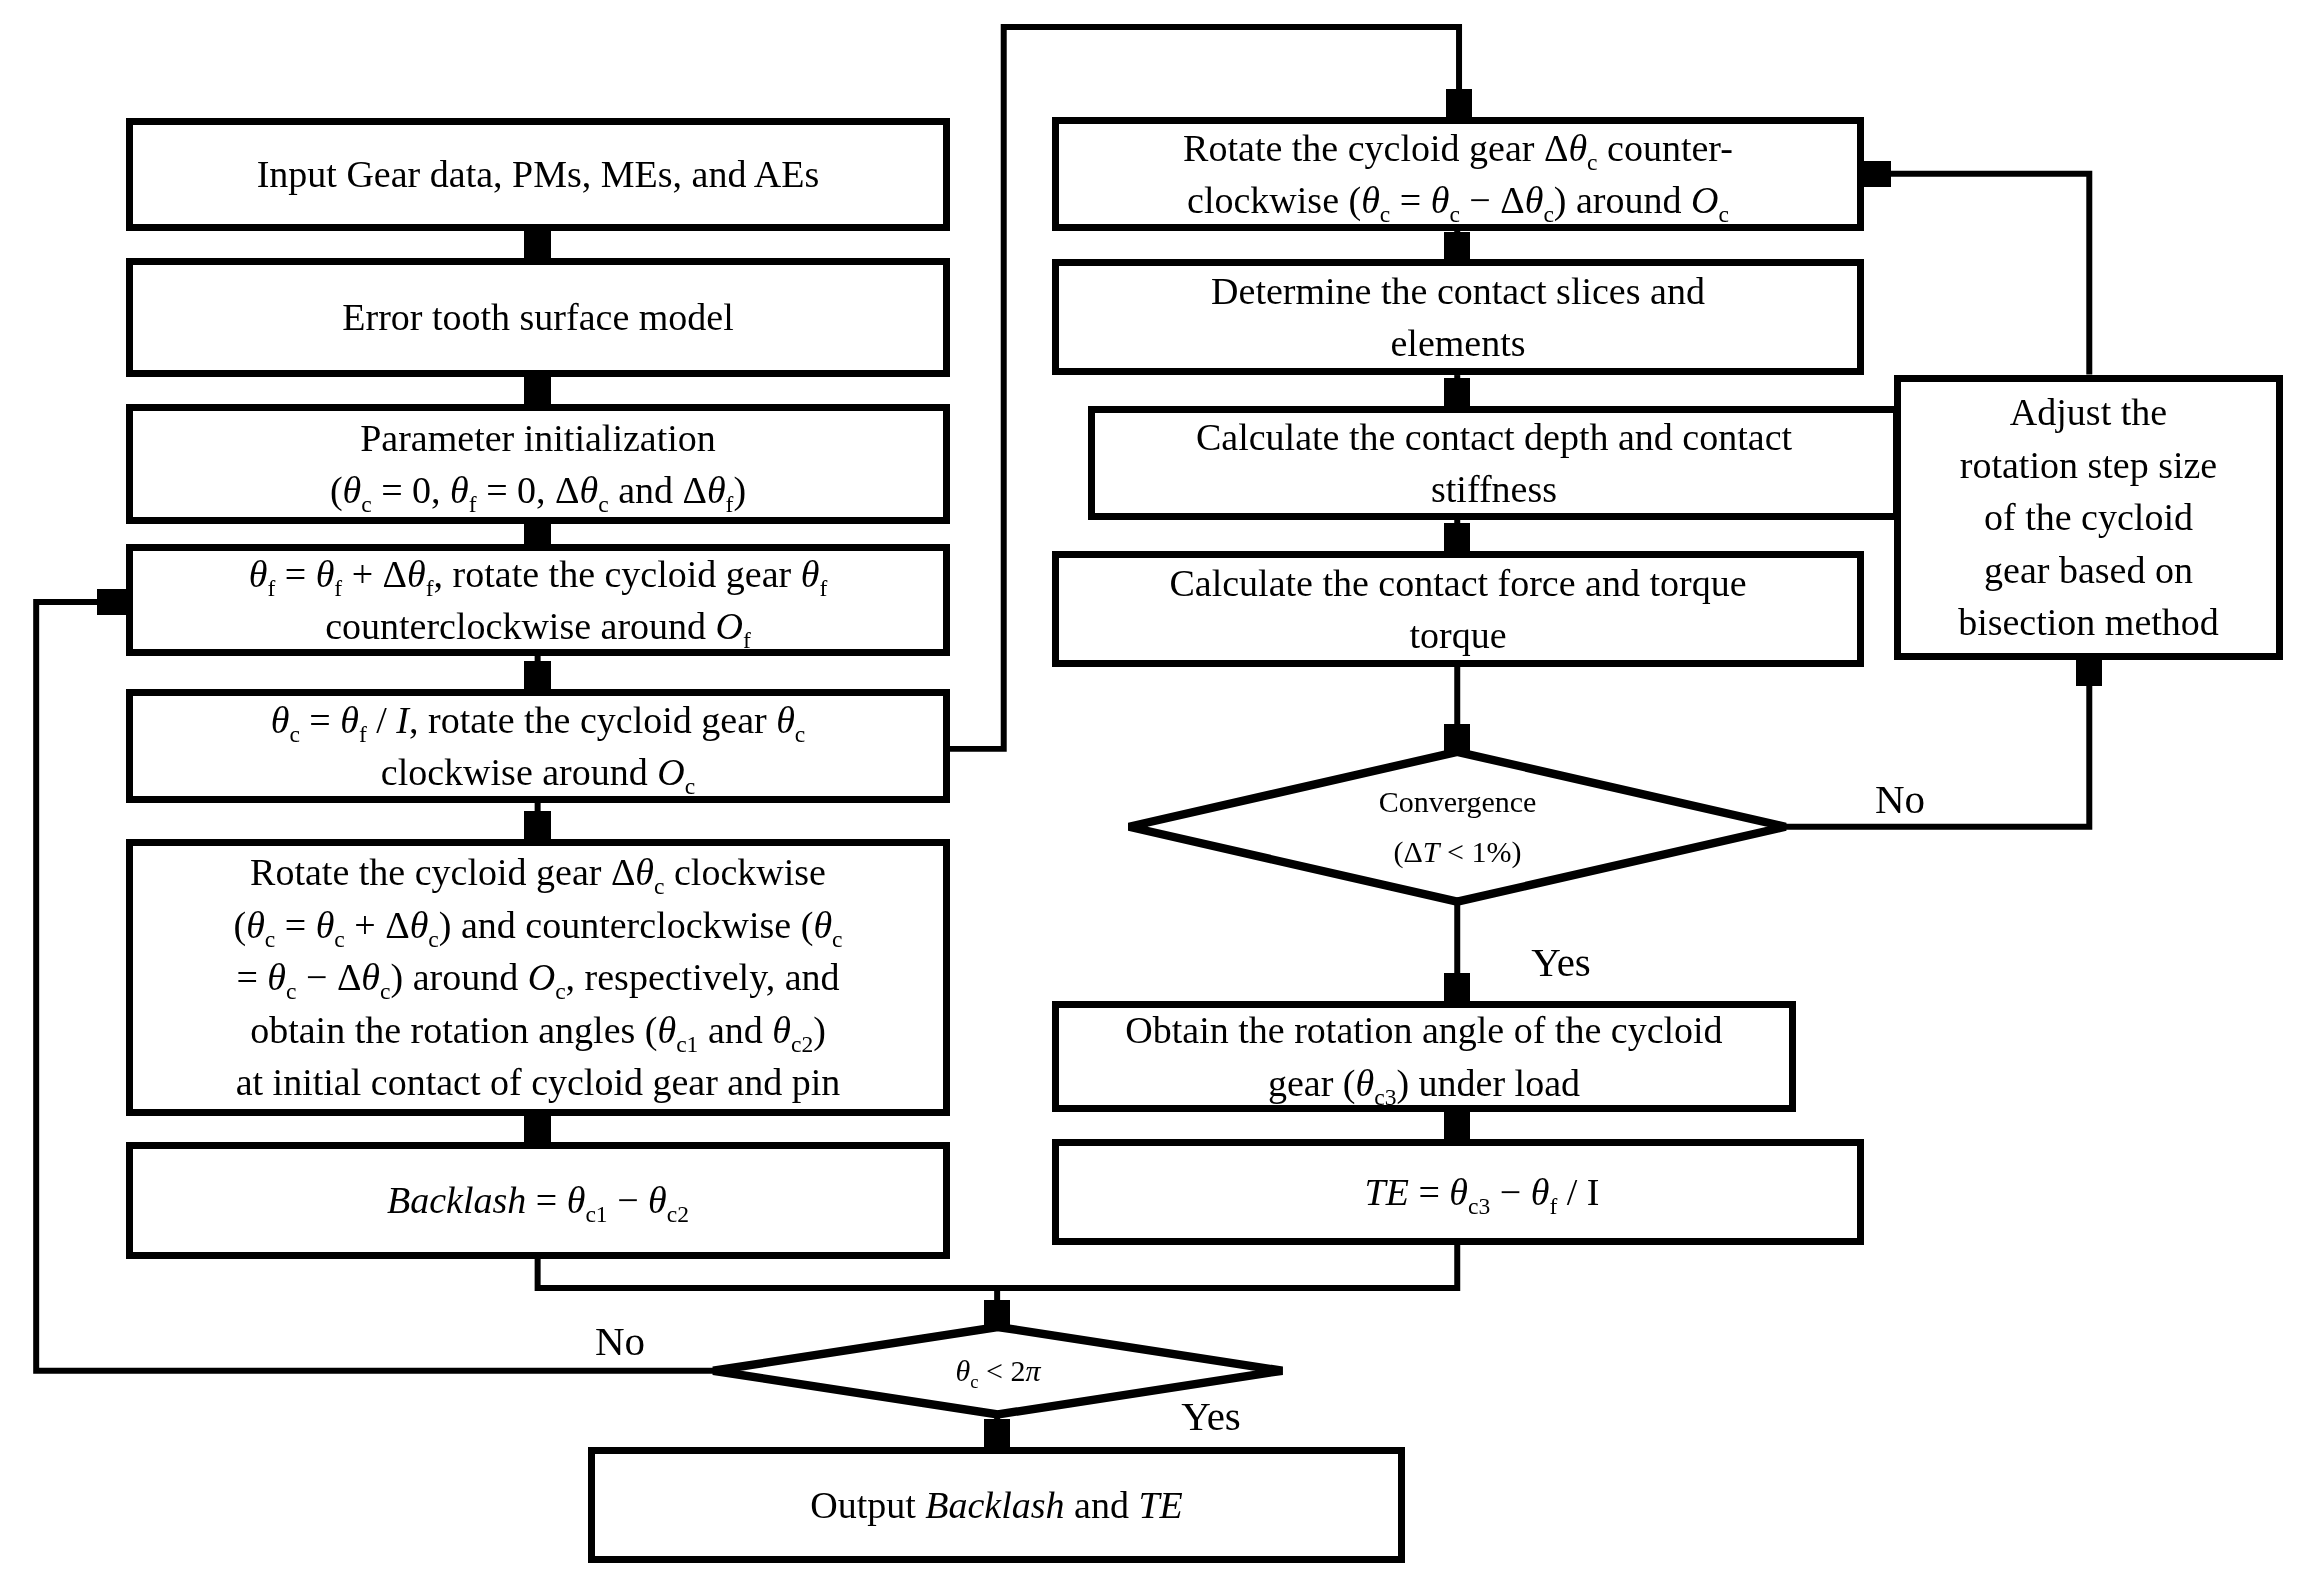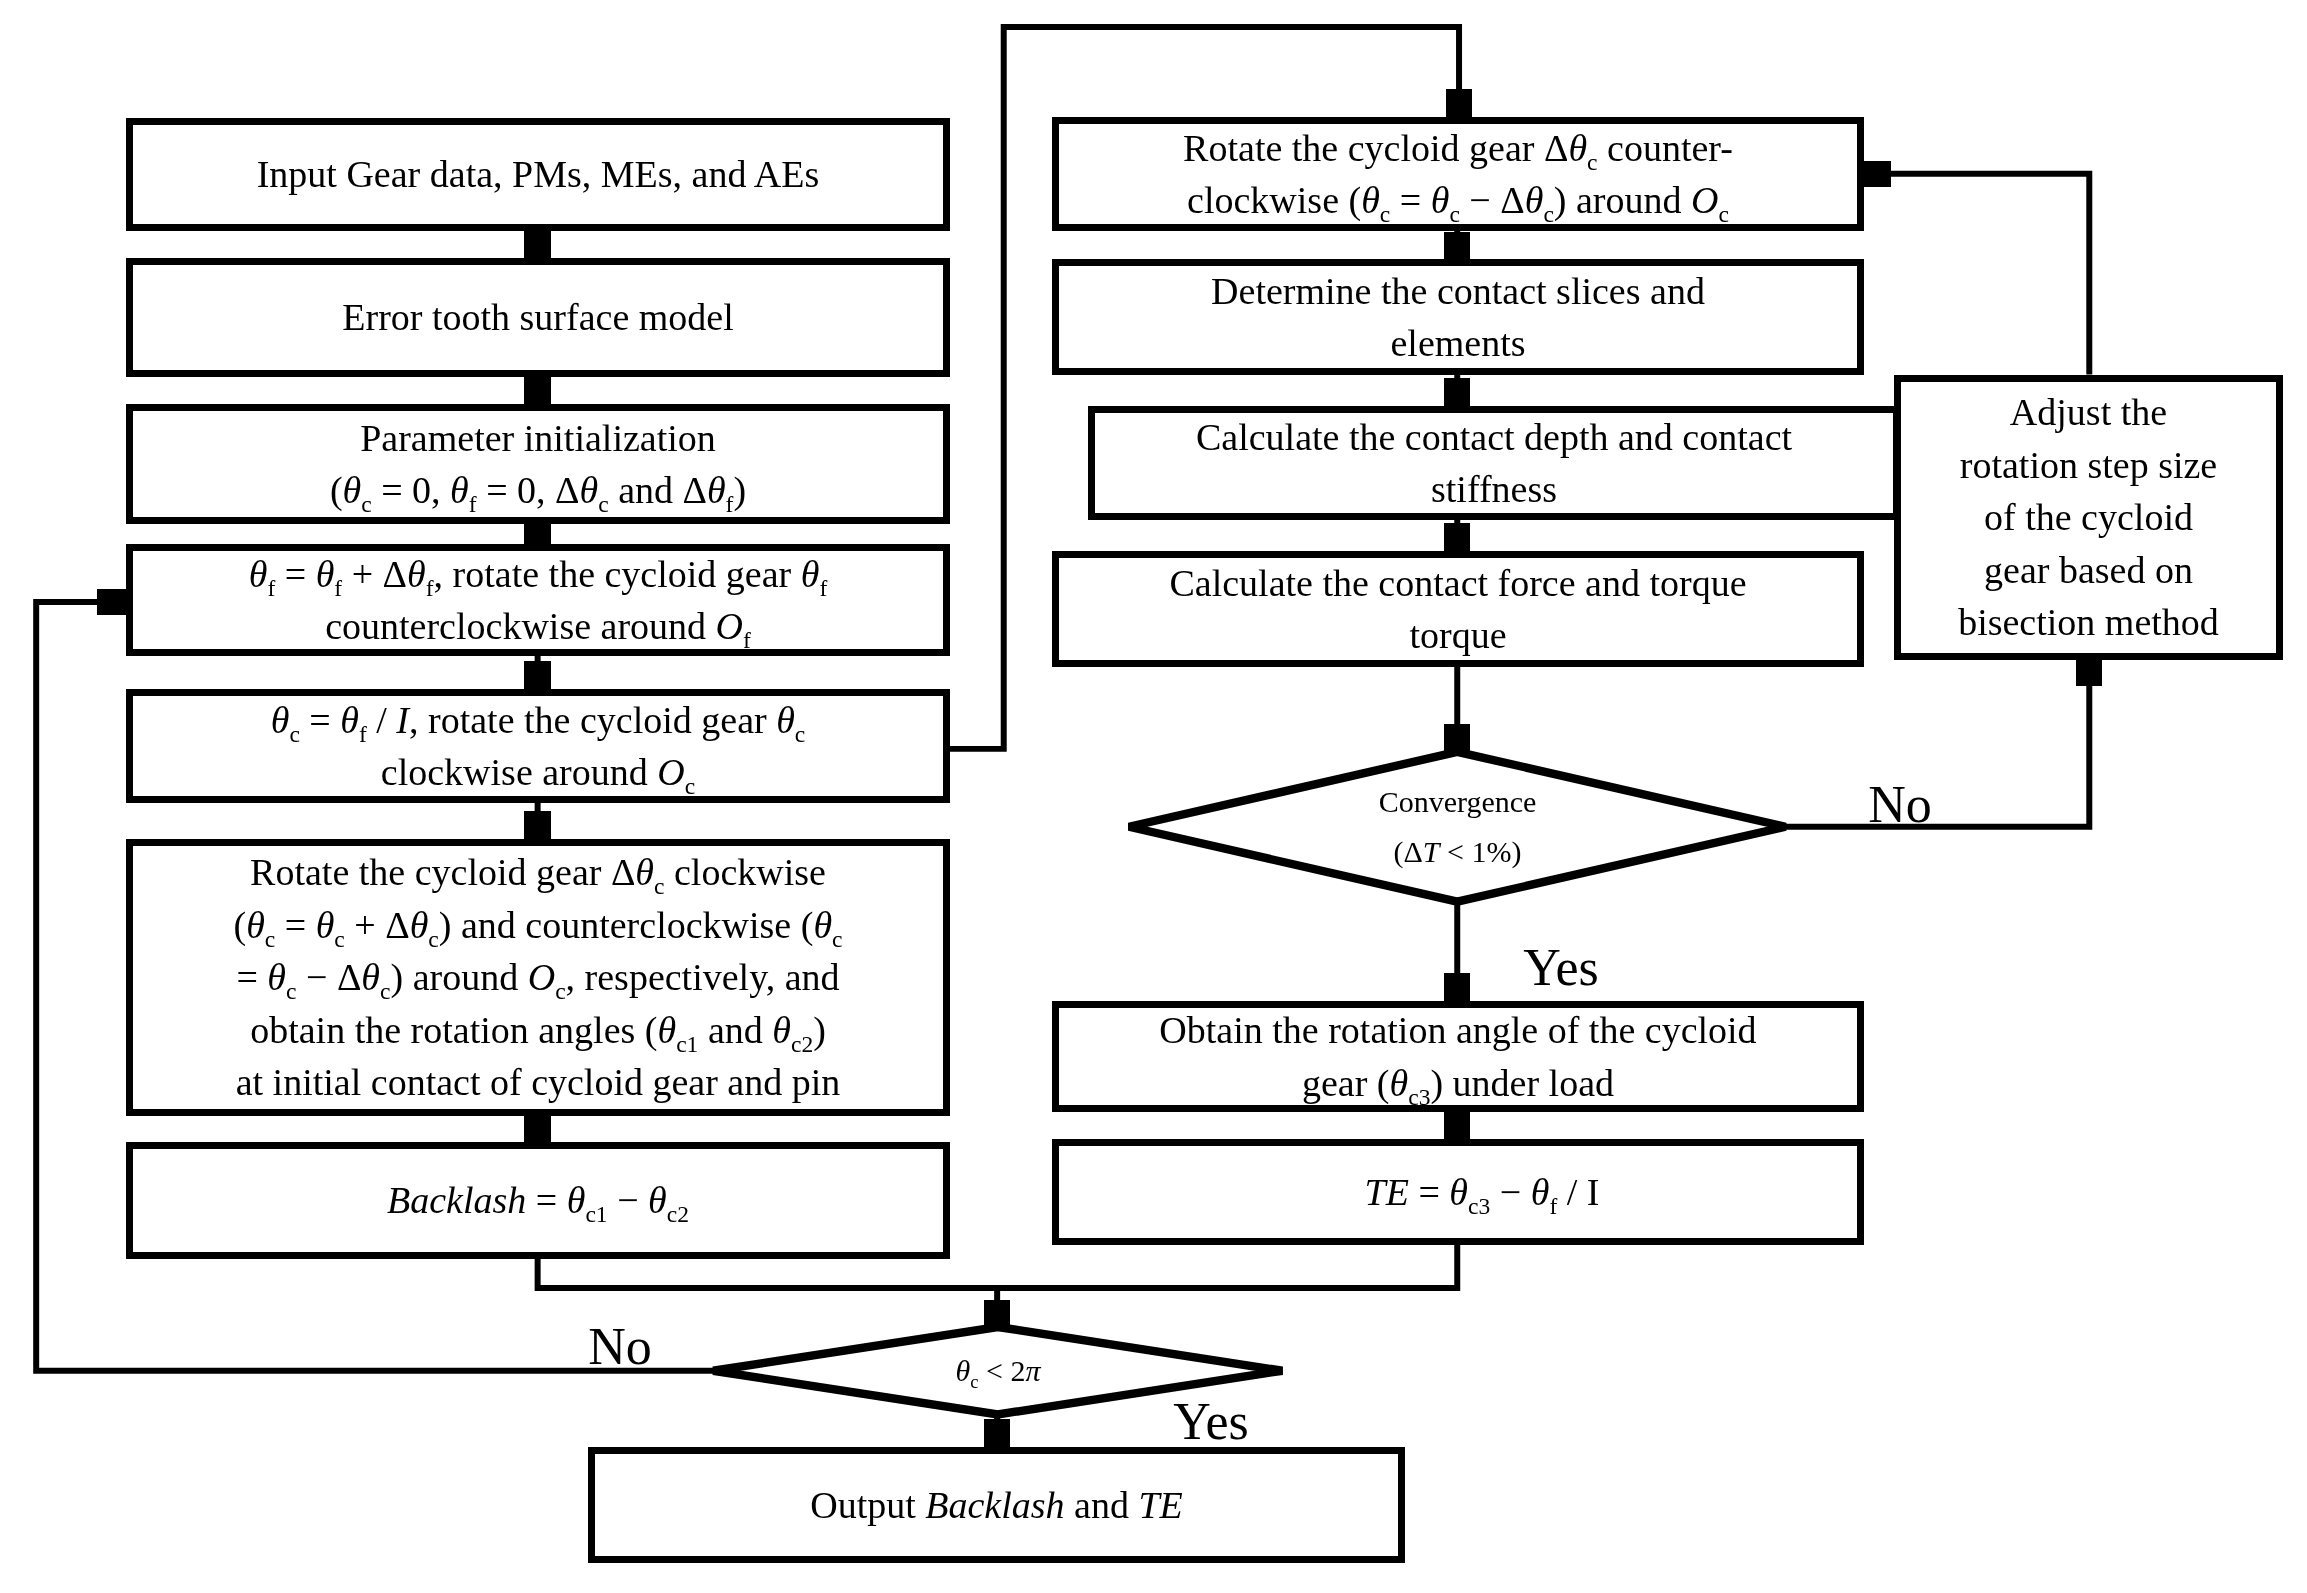--- a/index.html
+++ b/index.html
@@ -33,21 +33,21 @@
     display:flex;flex-direction:column;
     justify-content:center;align-items:center;
     text-align:center;
     font-size:30px;line-height:1.38;
     z-index:2;
     background:transparent;
     gap:8px;
   }
   .lbl{
     position:absolute;
-    font-size:52px;line-height:1;
+    font-size:41px;line-height:1;
     z-index:2;
   }
   sub{font-size:.62em;line-height:0;}
   .it{font-style:italic;}
 </style>
 </head>
 <body>
 
 <div class="stage">
 
@@ -140,21 +140,21 @@
   <div class="node" style="left:1052px;top:551px;width:812px;height:116px;">
       <div><span>Calculate the contact force and torque</span></div>
       <div><span>torque</span></div>
     </div>
 
   <div class="dtext" style="left:1218px;top:756px;width:479px;height:141px;">
       <div><span>Convergence</span></div>
       <div><span>(Δ</span><span class="it">T</span><span> &lt; 1%)</span></div>
     </div>
 
-  <div class="node" style="left:1052px;top:1001px;width:812px;height:111px;">
+  <div class="node" style="left:1052px;top:1001px;width:744px;height:111px;">
       <div><span>Obtain the rotation angle of the cycloid</span></div>
       <div><span>gear (</span><span class="it">θ</span><sub>c3</sub><span>) under load</span></div>
     </div>
 
   <div class="node" style="left:1052px;top:1139px;width:812px;height:106px;padding-left:48px;">
       <div><span class="it">TE</span><span> = </span><span class="it">θ</span><sub>c3</sub><span> − </span><span class="it">θ</span><sub>f</sub><span> / I</span></div>
     </div>
 
   <div class="node" style="left:1894px;top:375px;width:389px;height:285px;">
       <div><span>Adjust the</span></div>

